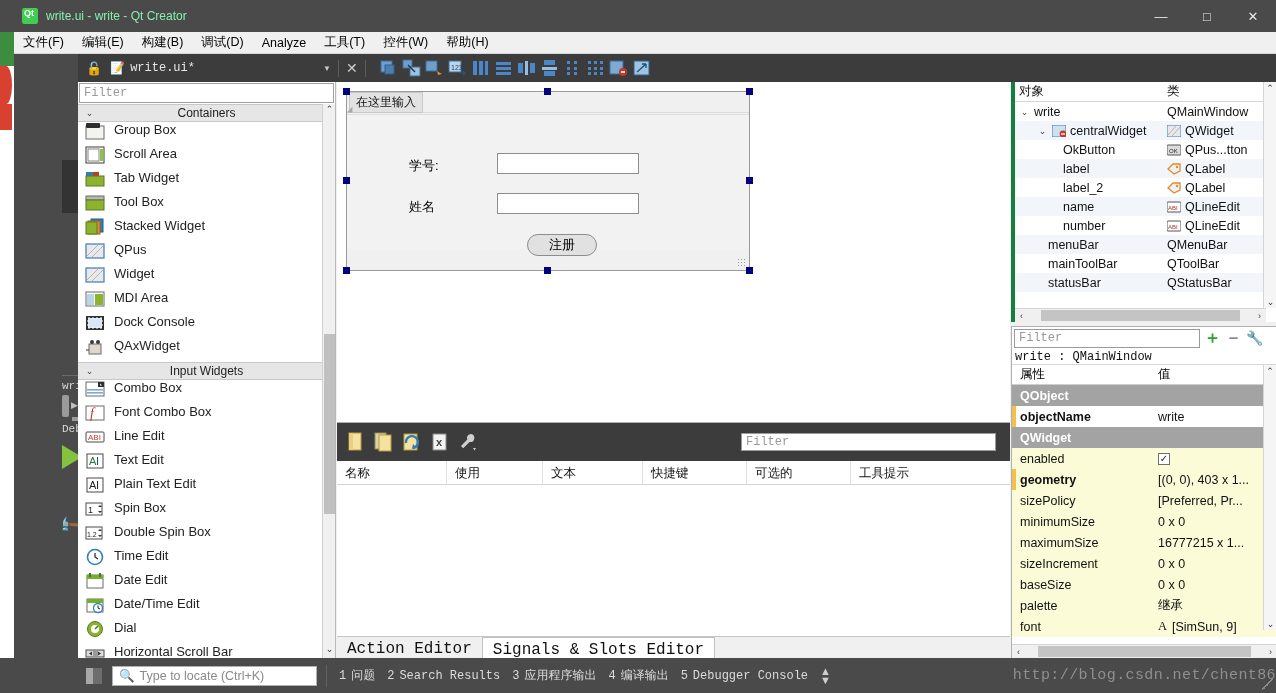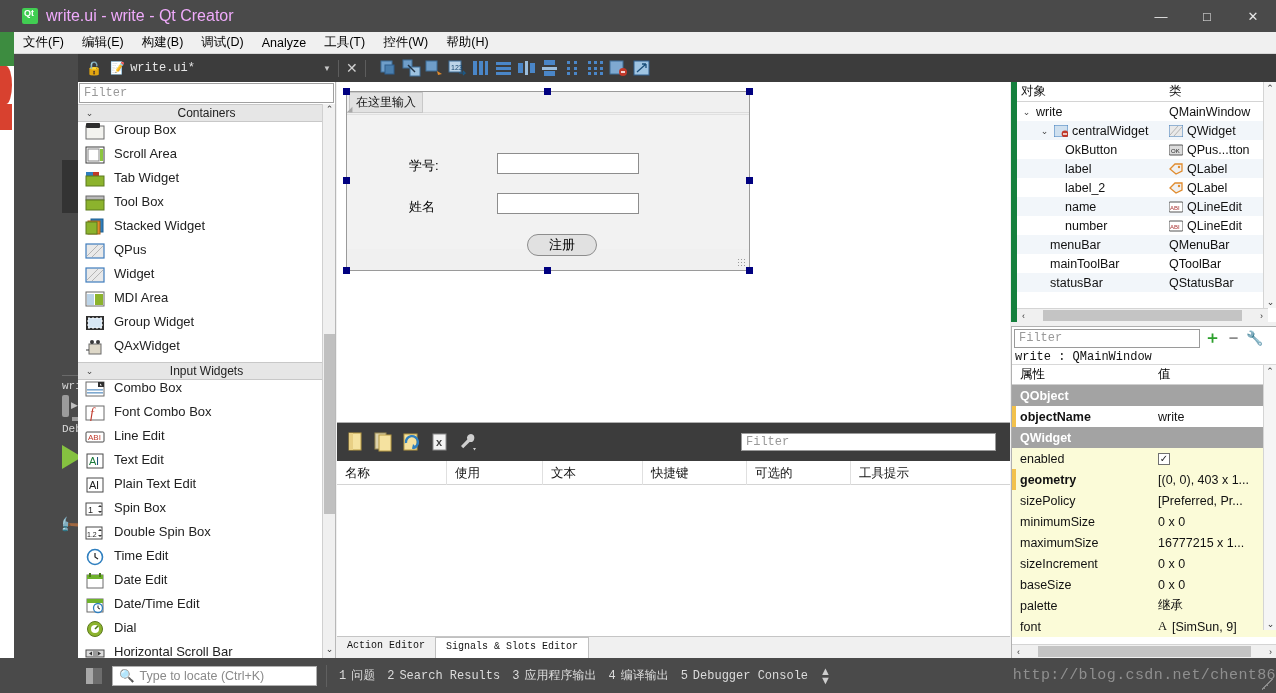--- a/index.html
+++ b/index.html
@@ -28,21 +28,21 @@
     background: #41cd52; border-radius: 2px;
     position: relative; flex: 0 0 auto;
   }
   .qt-logo::after {
     content: "Qt";
     position: absolute; left: 2px; top: 0px;
     font-size: 9px; color: #ffffff; font-weight: bold;
     font-family: "Liberation Sans", sans-serif;
   }
   .title-text {
-    color: #f0abfc; font-size: 16px;
+    color: #86efac; font-size: 12px;
     font-family: "Liberation Sans", sans-serif;
   }
   .win-controls {
     margin-left: auto; display: flex; height: 32px;
   }
   .win-btn {
     width: 46px; height: 32px;
     display: flex; align-items: center; justify-content: center;
     color: #e8e8e8; font-size: 13px;
   }
@@ -262,32 +262,32 @@
   .ae-th {
     font-size: 12.5px; color: #111; padding-left: 8px;
     border-right: 1px solid #e0e0e0; height: 24px; line-height: 24px;
   }
   .ae-tabs {
     position: absolute; bottom: 0; left: 0; width: 673px; height: 22px;
     background: #f0f0f0; border-top: 1px solid #c5c5c5;
     display: flex; align-items: flex-end;
   }
   .ae-tab {
-    font-size: 10px; font-family: "Liberation Mono", monospace;
+    font-size: 16px; font-family: "Liberation Mono", monospace;
     padding: 3px 10px; color: #111; height: 21px;
   }
   .ae-tab.active {
     background: #ffffff; border: 1px solid #c0c0c0; border-bottom: none;
   }
 
   
   .objpane {
     position: absolute; left: 1011px; top: 82px;
     width: 265px; height: 240px;
-    background: #ffffff; border-left: 6px solid #15803d;
+    background: #ffffff; border-left: 4px solid #15803d;
   }
   .oi-head {
     height: 20px; display: flex; align-items: center;
     border-bottom: 1px solid #d4d4d4; font-size: 12.5px; color: #111;
   }
   .oi-row {
     height: 19px; display: flex; align-items: center; font-size: 12.5px; color: #111;
   }
   .oi-row.alt { background: #f2f6fa; }
   .oi-name { width: 152px; display: flex; align-items: center; gap: 4px; }
@@ -679,21 +679,21 @@
       </span>
       <span>MDI Area</span>
     </div>
     <div class="wb-row">
       <span class="wb-ic">
         <svg width="22" height="18">
             <rect x="2" y="2" width="18" height="14" fill="#2f2f2f"></rect>
             <rect x="4" y="4" width="14" height="10" fill="#d7e7f4" stroke="#fff" stroke-dasharray="2 2"></rect>
           </svg>
       </span>
-      <span>Group Widget</span>
+      <span>Dock Console</span>
     </div>
     <div class="wb-row">
       <span class="wb-ic">
         <svg width="22" height="18">
             <rect x="5" y="6" width="12" height="10" fill="#ded8c8" stroke="#6b6b6b"></rect>
             <circle cx="8" cy="4" r="2" fill="#3a3a3a"></circle>
             <circle cx="14" cy="4" r="2" fill="#3a3a3a"></circle>
             <path d="M8 6 v-2 M14 6 v-2 M2 12 h3" stroke="#3a3a3a"></path>
           </svg>
       </span>

